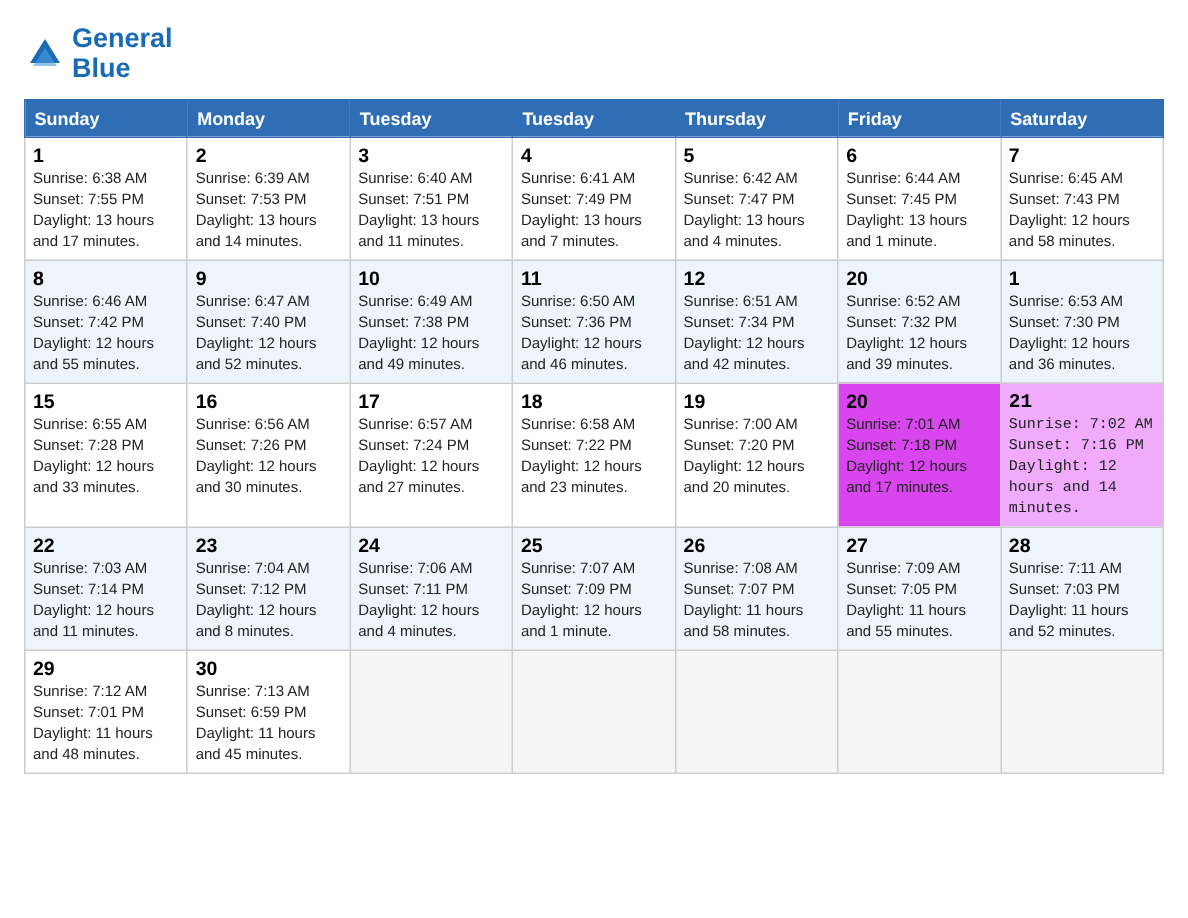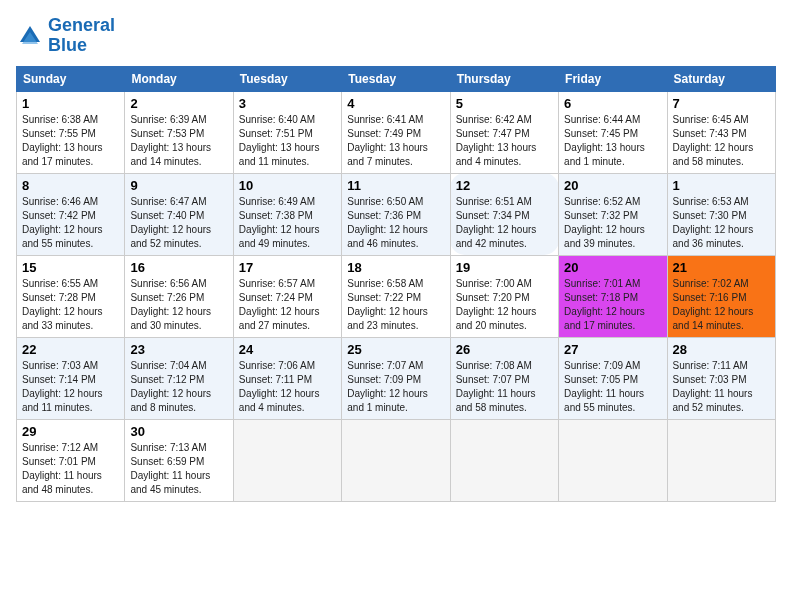--- a/index.html
+++ b/index.html
@@ -164,21 +164,21 @@
           <div class="day-detail">Sunrise: 6:47 AM<br>Sunset: 7:40 PM<br>Daylight: 12 hours and 52 minutes.</div>
         </td>
         <td style="background: rgb(238, 244, 251);">
           <span class="day-num">10</span>
           <div class="day-detail">Sunrise: 6:49 AM<br>Sunset: 7:38 PM<br>Daylight: 12 hours and 49 minutes.</div>
         </td>
         <td style="background: rgb(238, 244, 251); margin-left: 40px;">
           <span class="day-num">11</span>
           <div class="day-detail">Sunrise: 6:50 AM<br>Sunset: 7:36 PM<br>Daylight: 12 hours and 46 minutes.</div>
         </td>
-        <td style="background: rgb(238, 244, 251); border-radius: 15px;">
+        <td style="background: rgb(238, 244, 251);">
           <span class="day-num">12</span>
           <div class="day-detail">Sunrise: 6:51 AM<br>Sunset: 7:34 PM<br>Daylight: 12 hours and 42 minutes.</div>
         </td>
         <td style="background: rgb(238, 244, 251);">
           <span class="day-num">20</span>
           <div class="day-detail">Sunrise: 6:52 AM<br>Sunset: 7:32 PM<br>Daylight: 12 hours and 39 minutes.</div>
         </td>
         <td style="background: rgb(238, 244, 251);">
           <span class="day-num">1</span>
           <div class="day-detail">Sunrise: 6:53 AM<br>Sunset: 7:30 PM<br>Daylight: 12 hours and 36 minutes.</div>
@@ -202,21 +202,21 @@
           <div class="day-detail">Sunrise: 6:58 AM<br>Sunset: 7:22 PM<br>Daylight: 12 hours and 23 minutes.</div>
         </td>
         <td style="background: rgb(255, 255, 255);">
           <span class="day-num">19</span>
           <div class="day-detail">Sunrise: 7:00 AM<br>Sunset: 7:20 PM<br>Daylight: 12 hours and 20 minutes.</div>
         </td>
         <td style="background: #d946ef;">
           <span class="day-num">20</span>
           <div class="day-detail">Sunrise: 7:01 AM<br>Sunset: 7:18 PM<br>Daylight: 12 hours and 17 minutes.</div>
         </td>
-        <td style="background: #f97316;">
+        <td style="background: #f0abfc; font-family: Liberation Mono, monospace;">
           <span class="day-num">21</span>
           <div class="day-detail">Sunrise: 7:02 AM<br>Sunset: 7:16 PM<br>Daylight: 12 hours and 14 minutes.</div>
         </td>
       </tr>
       <tr>
         <td style="background: rgb(238, 244, 251);">
           <span class="day-num">22</span>
           <div class="day-detail">Sunrise: 7:03 AM<br>Sunset: 7:14 PM<br>Daylight: 12 hours and 11 minutes.</div>
         </td>
         <td style="background: rgb(238, 244, 251);">

